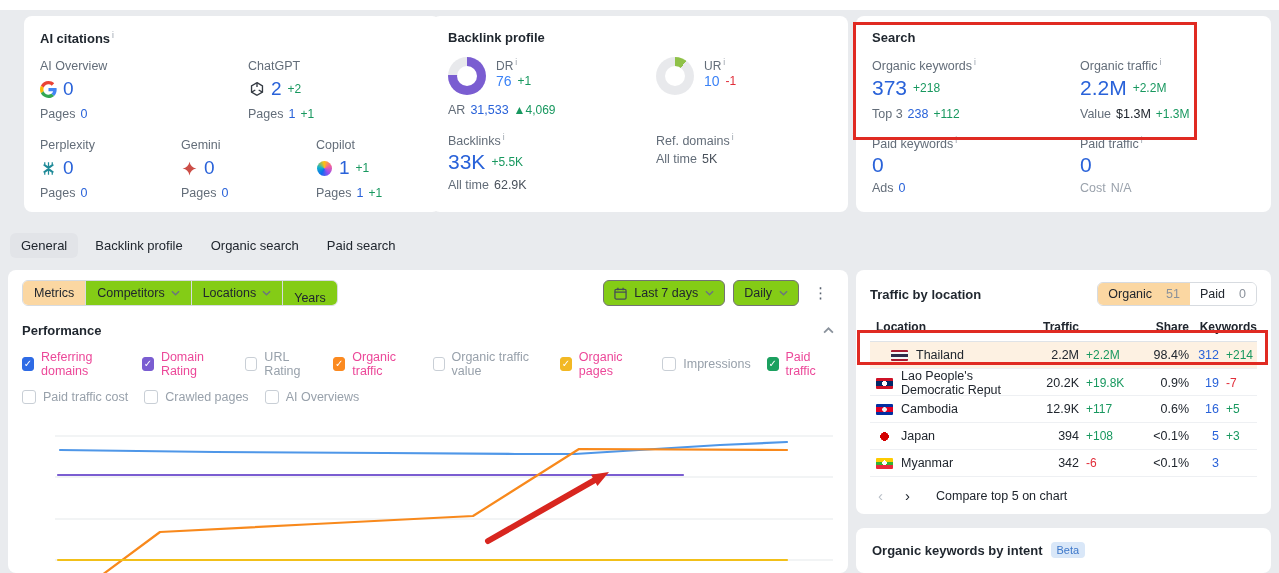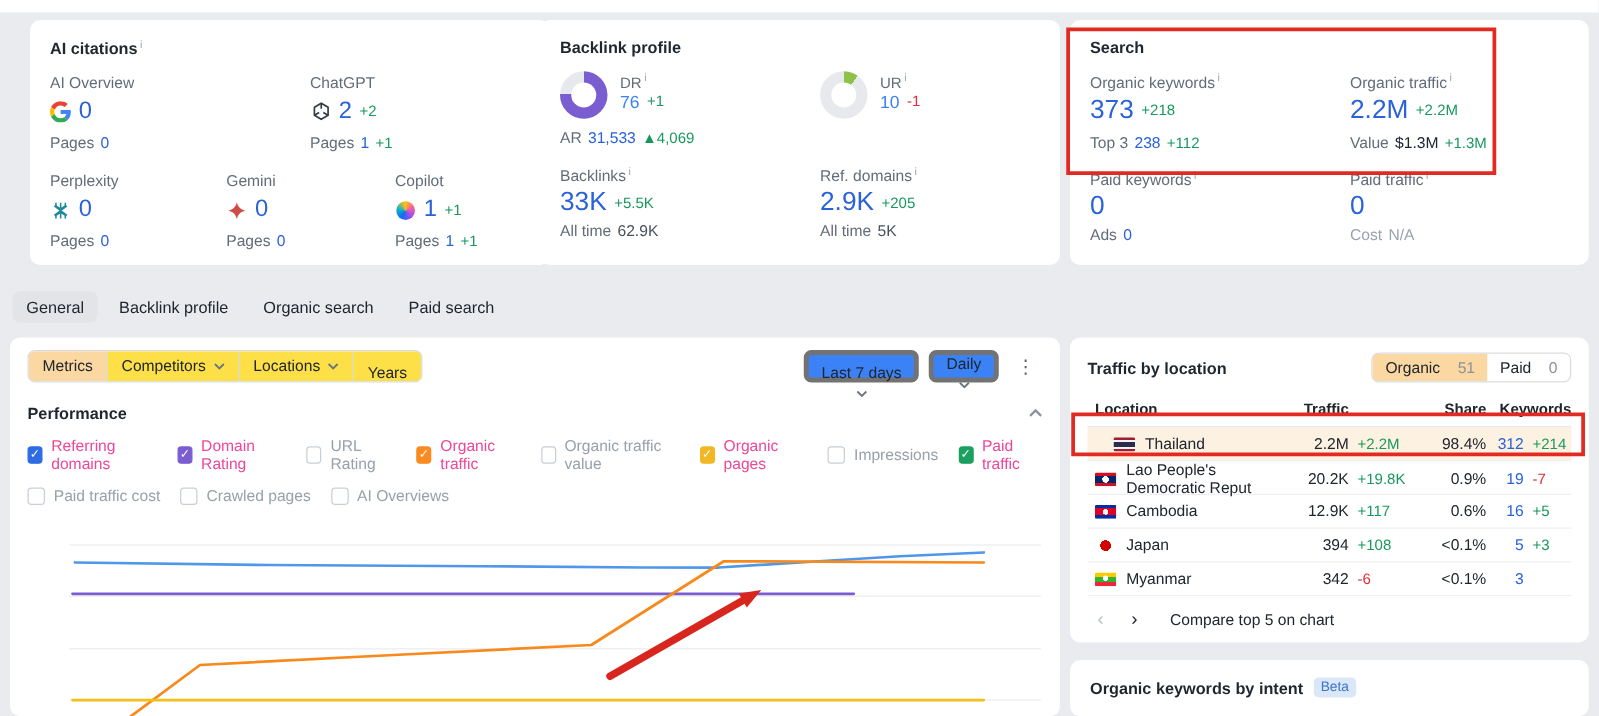--- a/index.html
+++ b/index.html
@@ -47,25 +47,25 @@
   .metric-blk .lbl { color:#636d79; }
 
   
   .tabs { position:absolute; left:10px; top:231px; display:flex; gap:6px; align-items:center; height:28px; }
   .tab { padding:5px 11px; font-size:13px; color:#20262e; border-radius:6px; cursor:pointer; }
   .tab.active { background:#e2e4e8; }
 
   
   .fbar { display:flex; align-items:center; }
   .seg { display:flex; border:1px solid #d7dbe0; border-radius:6px; overflow:hidden; height:26px; }
-  .seg > div { display:flex; align-items:center; gap:6px; padding:0 11px; font-size:12.5px; border-right:1px solid #d7dbe0; background:#fde047; cursor:pointer; }
+  .seg > div { display:flex; align-items:center; gap:6px; padding:0 11px; font-size:12.5px; border-right:1px solid #d7dbe0; background:#84cc16; cursor:pointer; }
   .seg > div:last-child { border-right:none;align-items:flex-end; }
   .seg > .on { background:#fbd7a2; }
   .rgt { margin-left:auto; display:flex; align-items:center; gap:8px; }
-  .btn { display:flex; align-items:center; gap:7px; border:4px solid #737373; border-radius:6px; background:#3b82f6; height:26px; padding:0 10px; font-size:12.5px; cursor:pointer;flex-direction:column; }
+  .btn { display:flex; align-items:center; gap:7px; border:1px solid #737373; border-radius:6px; background:#84cc16; height:26px; padding:0 10px; font-size:12.5px; cursor:pointer; }
   .kebab { color:#596270; font-size:15px; padding:0 6px; cursor:pointer; letter-spacing:0; }
 
   .perf-hd { display:flex; align-items:center; margin-top:17px; }
   .cbrow { display:flex; gap:16px; margin-top:12px; align-items:center; }
   .cb { display:flex; align-items:center; gap:7px; cursor:pointer; }
   .cb .box { width:14px; height:14px; border-radius:3px; display:flex; align-items:center; justify-content:center; color:#fff; font-size:10px; line-height:1; border:1px solid transparent; }
   .cb.off .box { background:#fff; border-color:#c9cfd6; }
   .cb.off .cb-lbl { color:#98a1ab; }
   .cb-lbl { font-size:12.5px; color:#ec4899; }
 
@@ -244,24 +244,20 @@
           <div class="rate-lbl"><span>UR</span><sup class="i">i</sup></div>
           <div class="rate-val">
               <span class="dark-big">10</span>
               <span class="delta neg">-1</span>
             </div>
         </div>
       </div>
       <div class="subline" style="visibility:hidden;">&nbsp;</div>
       <div class="metric-blk">
         <div class="lbl"><span>Ref. domains</span><sup class="i">i</sup></div>
-        <div class="vrow" style="margin-top:2px;">
-            <span class="big">2.9K</span>
-            <span class="delta">+205</span>
-          </div>
         <div class="prow" style="margin-top:4px;">
             <span class="g">All time</span>
             <span class="g" style="color:#49515b;">5K</span>
           </div>
       </div>
     </div>
   </div>
 </div>
 
 <div class="card card-search">

